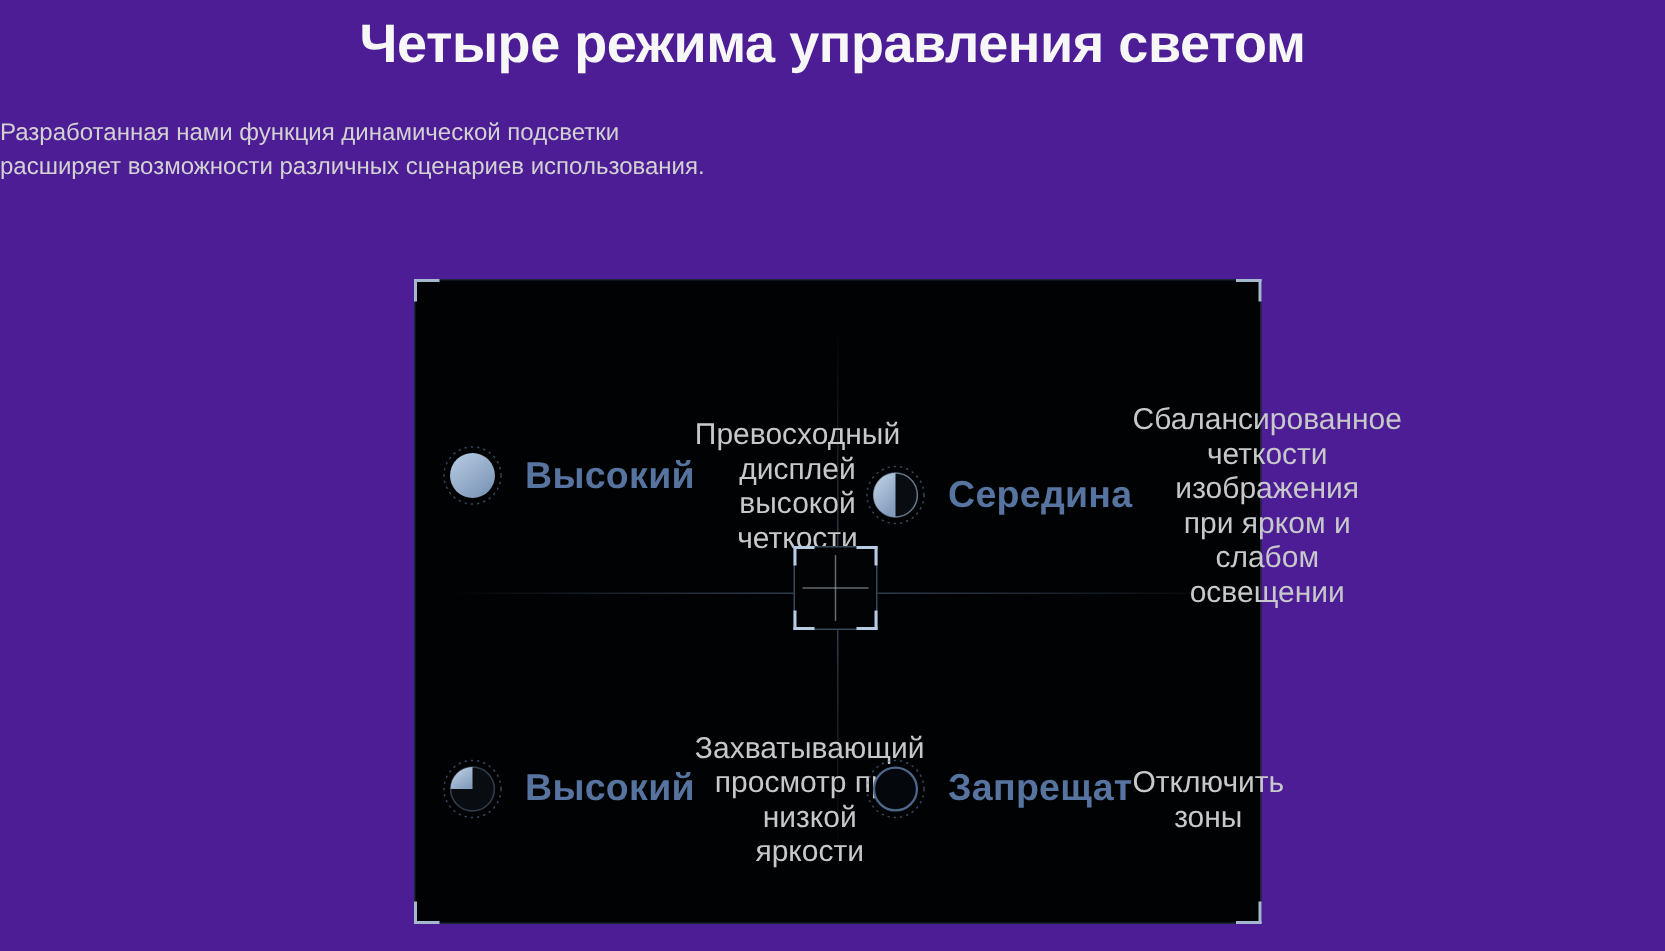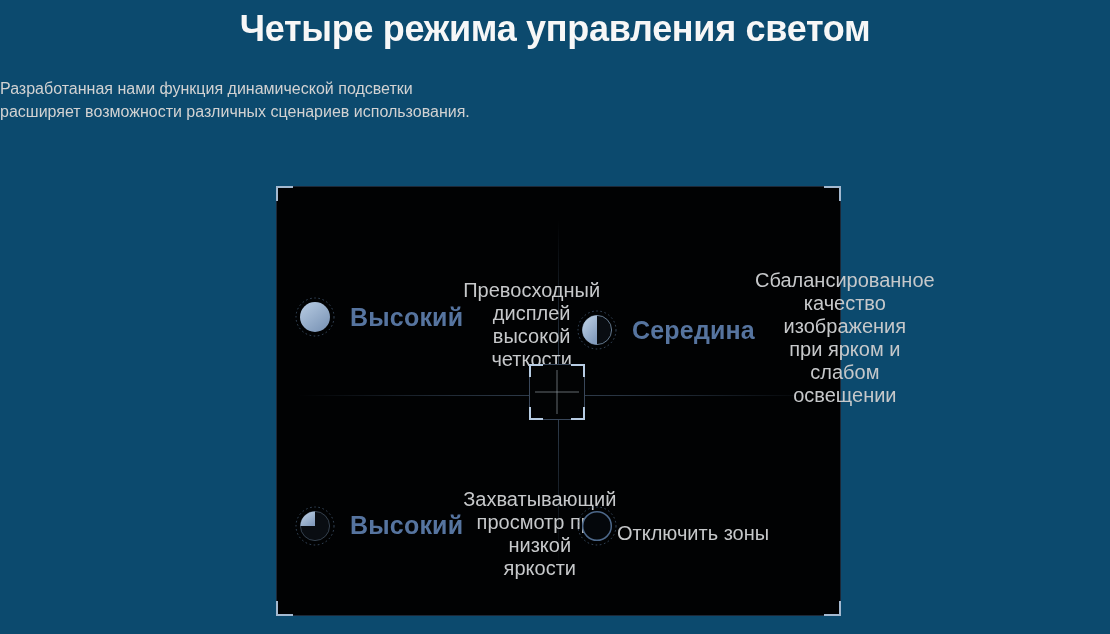--- a/index.html
+++ b/index.html
@@ -4,21 +4,21 @@
 <style>
   html, body {
     margin: 0;
     padding: 0;
     background: #000000;
   }
   .page {
     position: relative;
     width: 1110px;
     height: 634px;
-    background: #0c4a6e;
+    background: #4c1d95;
     overflow: hidden;
     font-family: "Liberation Sans", "DejaVu Sans", sans-serif;
   }
   .title {
     margin: 0;
     padding-top: 8px;
     text-align: center;
     font-size: 36px;
     line-height: 42px;
     font-weight: 700;
@@ -201,21 +201,21 @@
               </linearGradient>
             </defs>
             <circle cx="20" cy="20" r="19" fill="none" stroke="rgba(95,125,160,0.55)" stroke-width="1" stroke-dasharray="1.6 2.6"></circle>
             <circle cx="20" cy="20" r="14.6" fill="#090d12" stroke="rgba(150,180,210,0.65)" stroke-width="1"></circle>
             <path d="M20,5.4 A14.6,14.6 0 0 0 20,34.6 Z" fill="url(#gf2)"></path>
           </svg>
         </span>
         <span class="mode-label">Середина</span>
       </div>
       <p class="mode-desc">Сбалансированное
-качество изображения
+четкости изображения
 при ярком и слабом
 освещении</p>
     </div>
 
     <div class="quad q3">
       <div class="mode-head">
         <span class="icon-wrap">
           <svg width="40" height="40" viewBox="0 0 40 40">
             <defs>
               <linearGradient id="gf3" x1="0%" y1="0%" x2="70%" y2="100%">
@@ -236,20 +236,21 @@
     </div>
 
     <div class="quad q4">
       <div class="mode-head">
         <span class="icon-wrap">
           <svg width="40" height="40" viewBox="0 0 40 40">
             <circle cx="20" cy="20" r="19" fill="none" stroke="rgba(95,125,160,0.55)" stroke-width="1" stroke-dasharray="1.6 2.6"></circle>
             <circle cx="20" cy="20" r="14.3" fill="#04070b" stroke="#4d688a" stroke-width="1.5"></circle>
           </svg>
         </span>
+        <span class="mode-label">Запрещат</span>
       </div>
       <p class="mode-desc">Отключить зоны</p>
     </div>
 
     <div class="center-square">
       <div class="sq-corner sq-tl"></div>
       <div class="sq-corner sq-tr"></div>
       <div class="sq-corner sq-bl"></div>
       <div class="sq-corner sq-br"></div>
       <div class="cross-h"></div>

